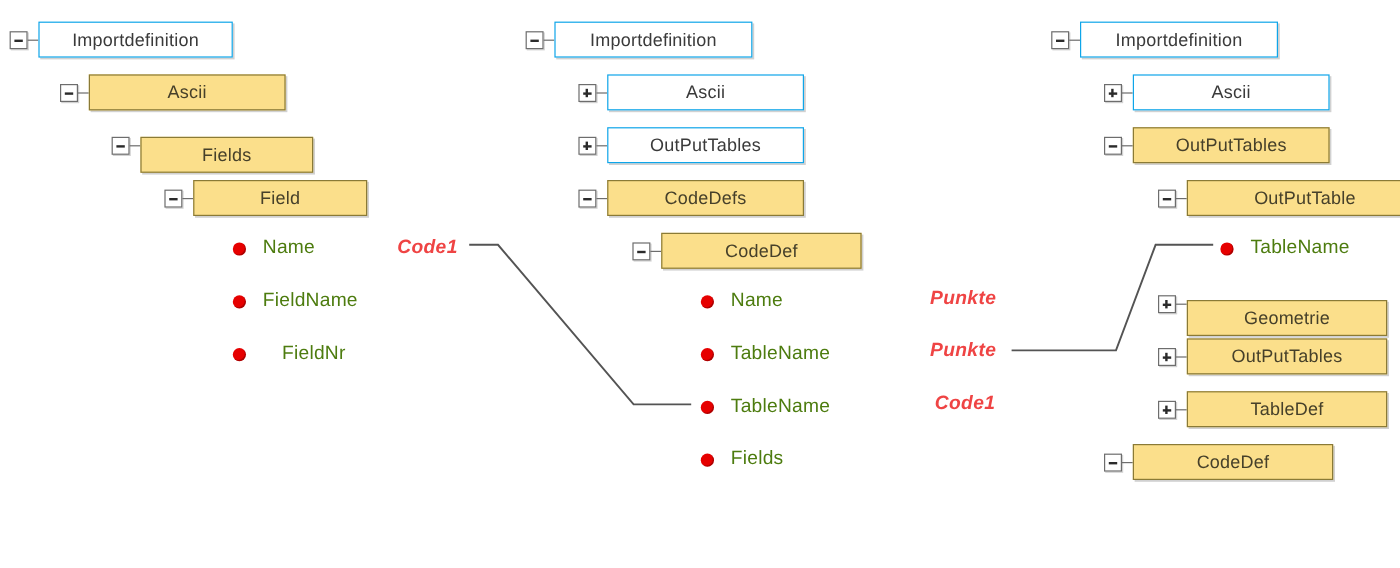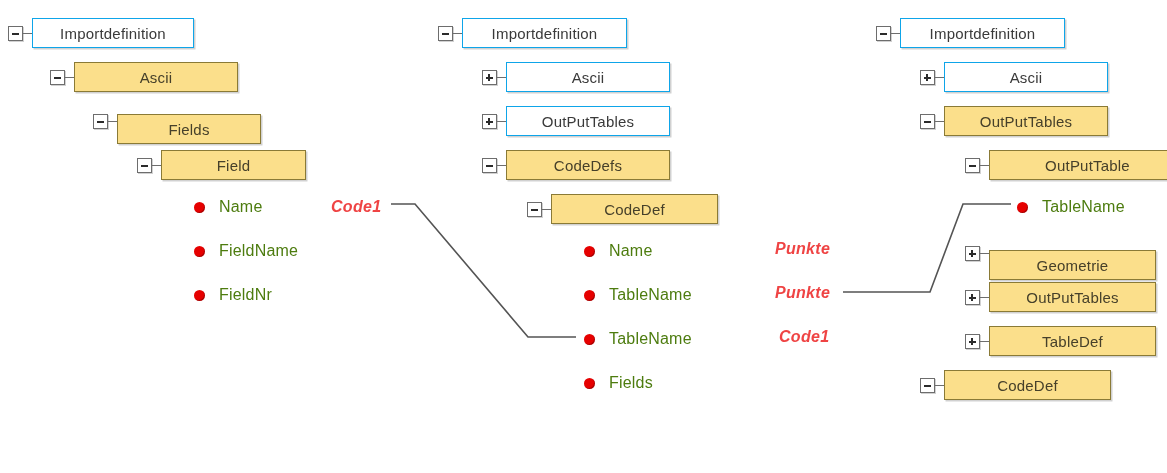--- a/index.html
+++ b/index.html
@@ -163,21 +163,21 @@
     <div class="node yellow" style="left:161px; top:150px; width:145px;">Field</div>
 
     <div class="leaf" style="left:194px; top:198px;">
       <span class="bullet" style="background: rgb(230, 0, 0);"></span>
       <span class="leaf-label">Name</span>
     </div>
     <div class="leaf" style="left:194px; top:242px;">
       <span class="bullet" style="background: rgb(230, 0, 0);"></span>
       <span class="leaf-label">FieldName</span>
     </div>
-    <div class="leaf" style="left:194px; top:286px;">
+    <div class="leaf" style="left:194px; top:286px;gap:16px;">
       <span class="bullet" style="background: rgb(230, 0, 0);"></span>
       <span class="leaf-label">FieldNr</span>
     </div>
 
     <div class="anno" style="left:331px; top:198px;">Code1</div>
   </div>
 
   <div>
 
     <div class="expander" style="left:438px; top:26px;">

